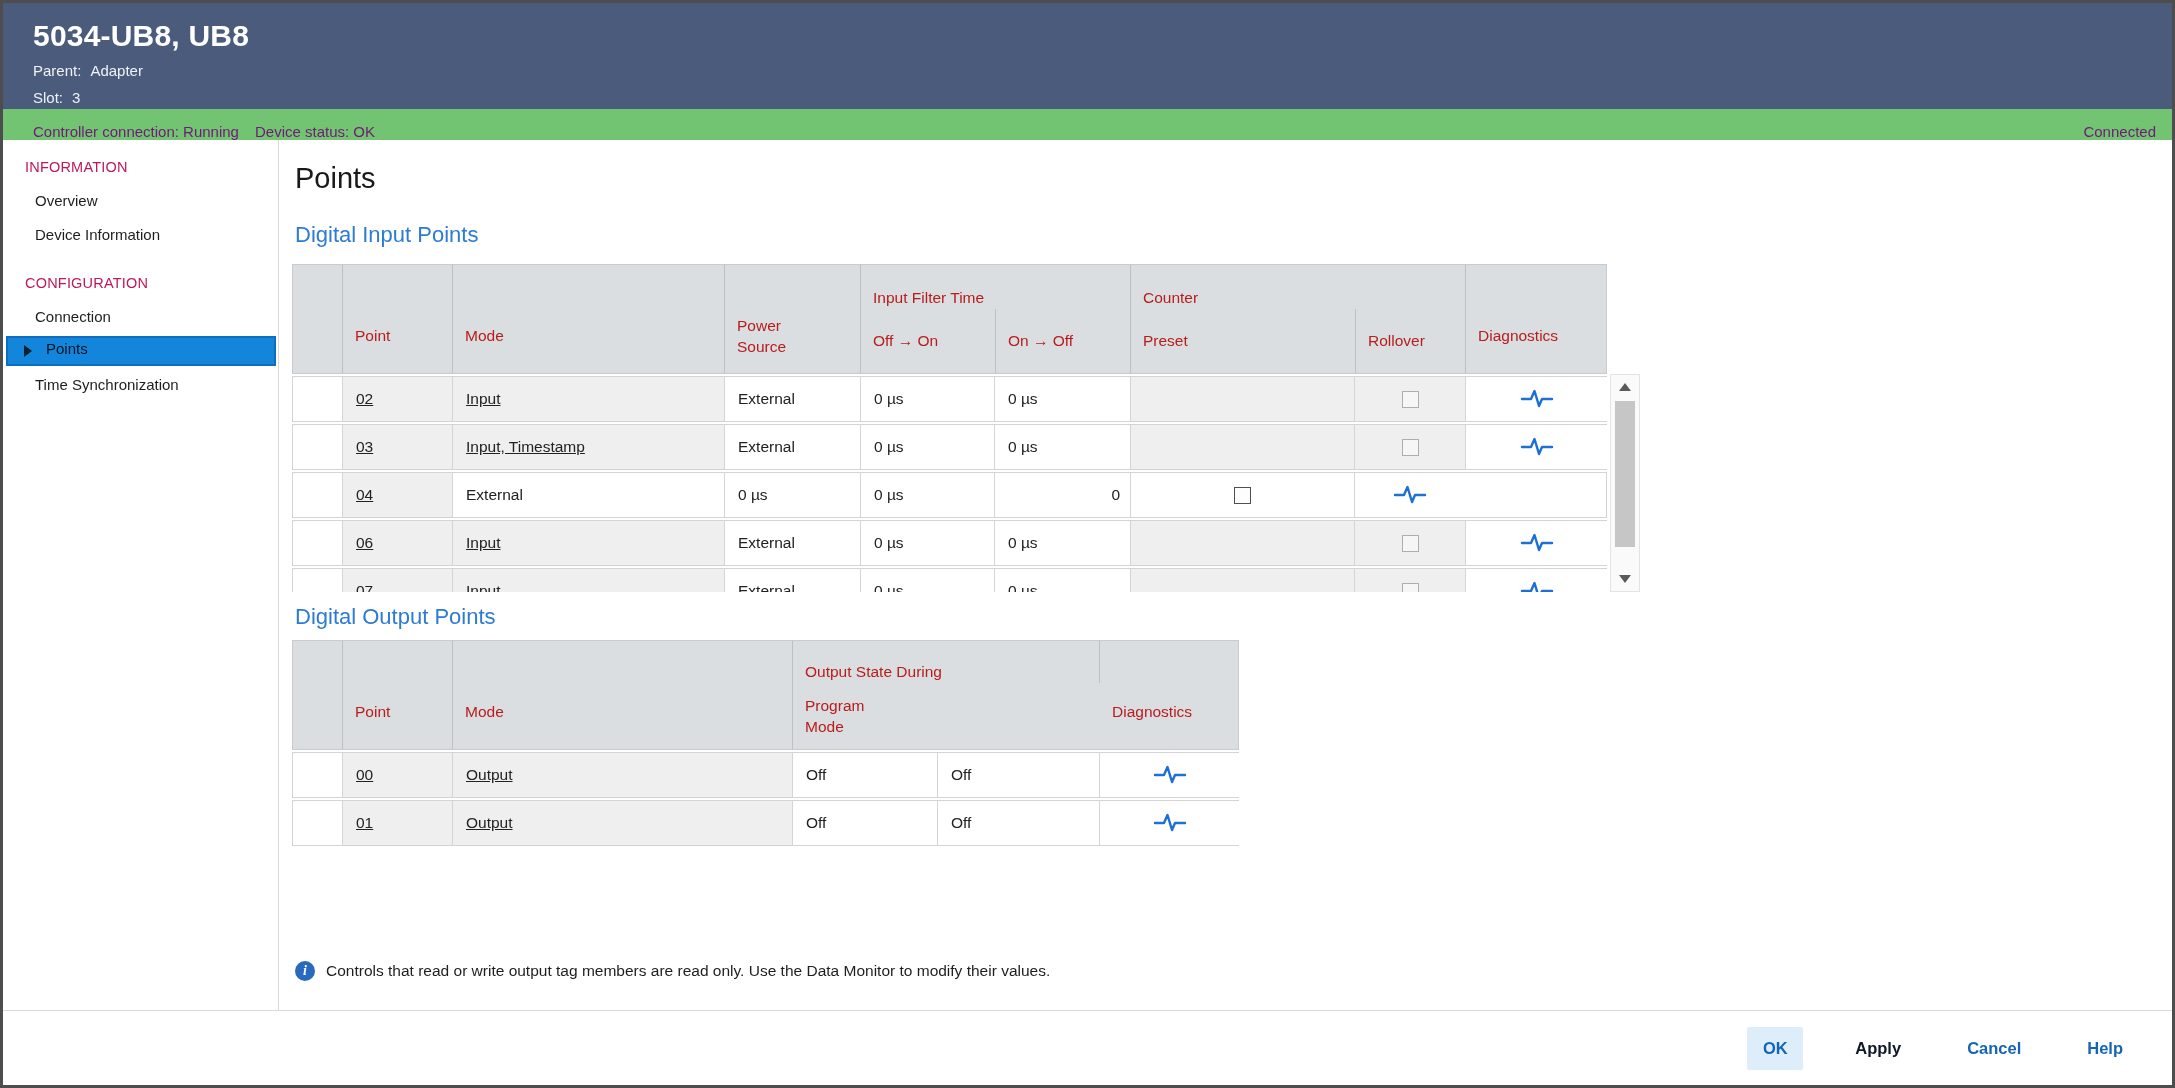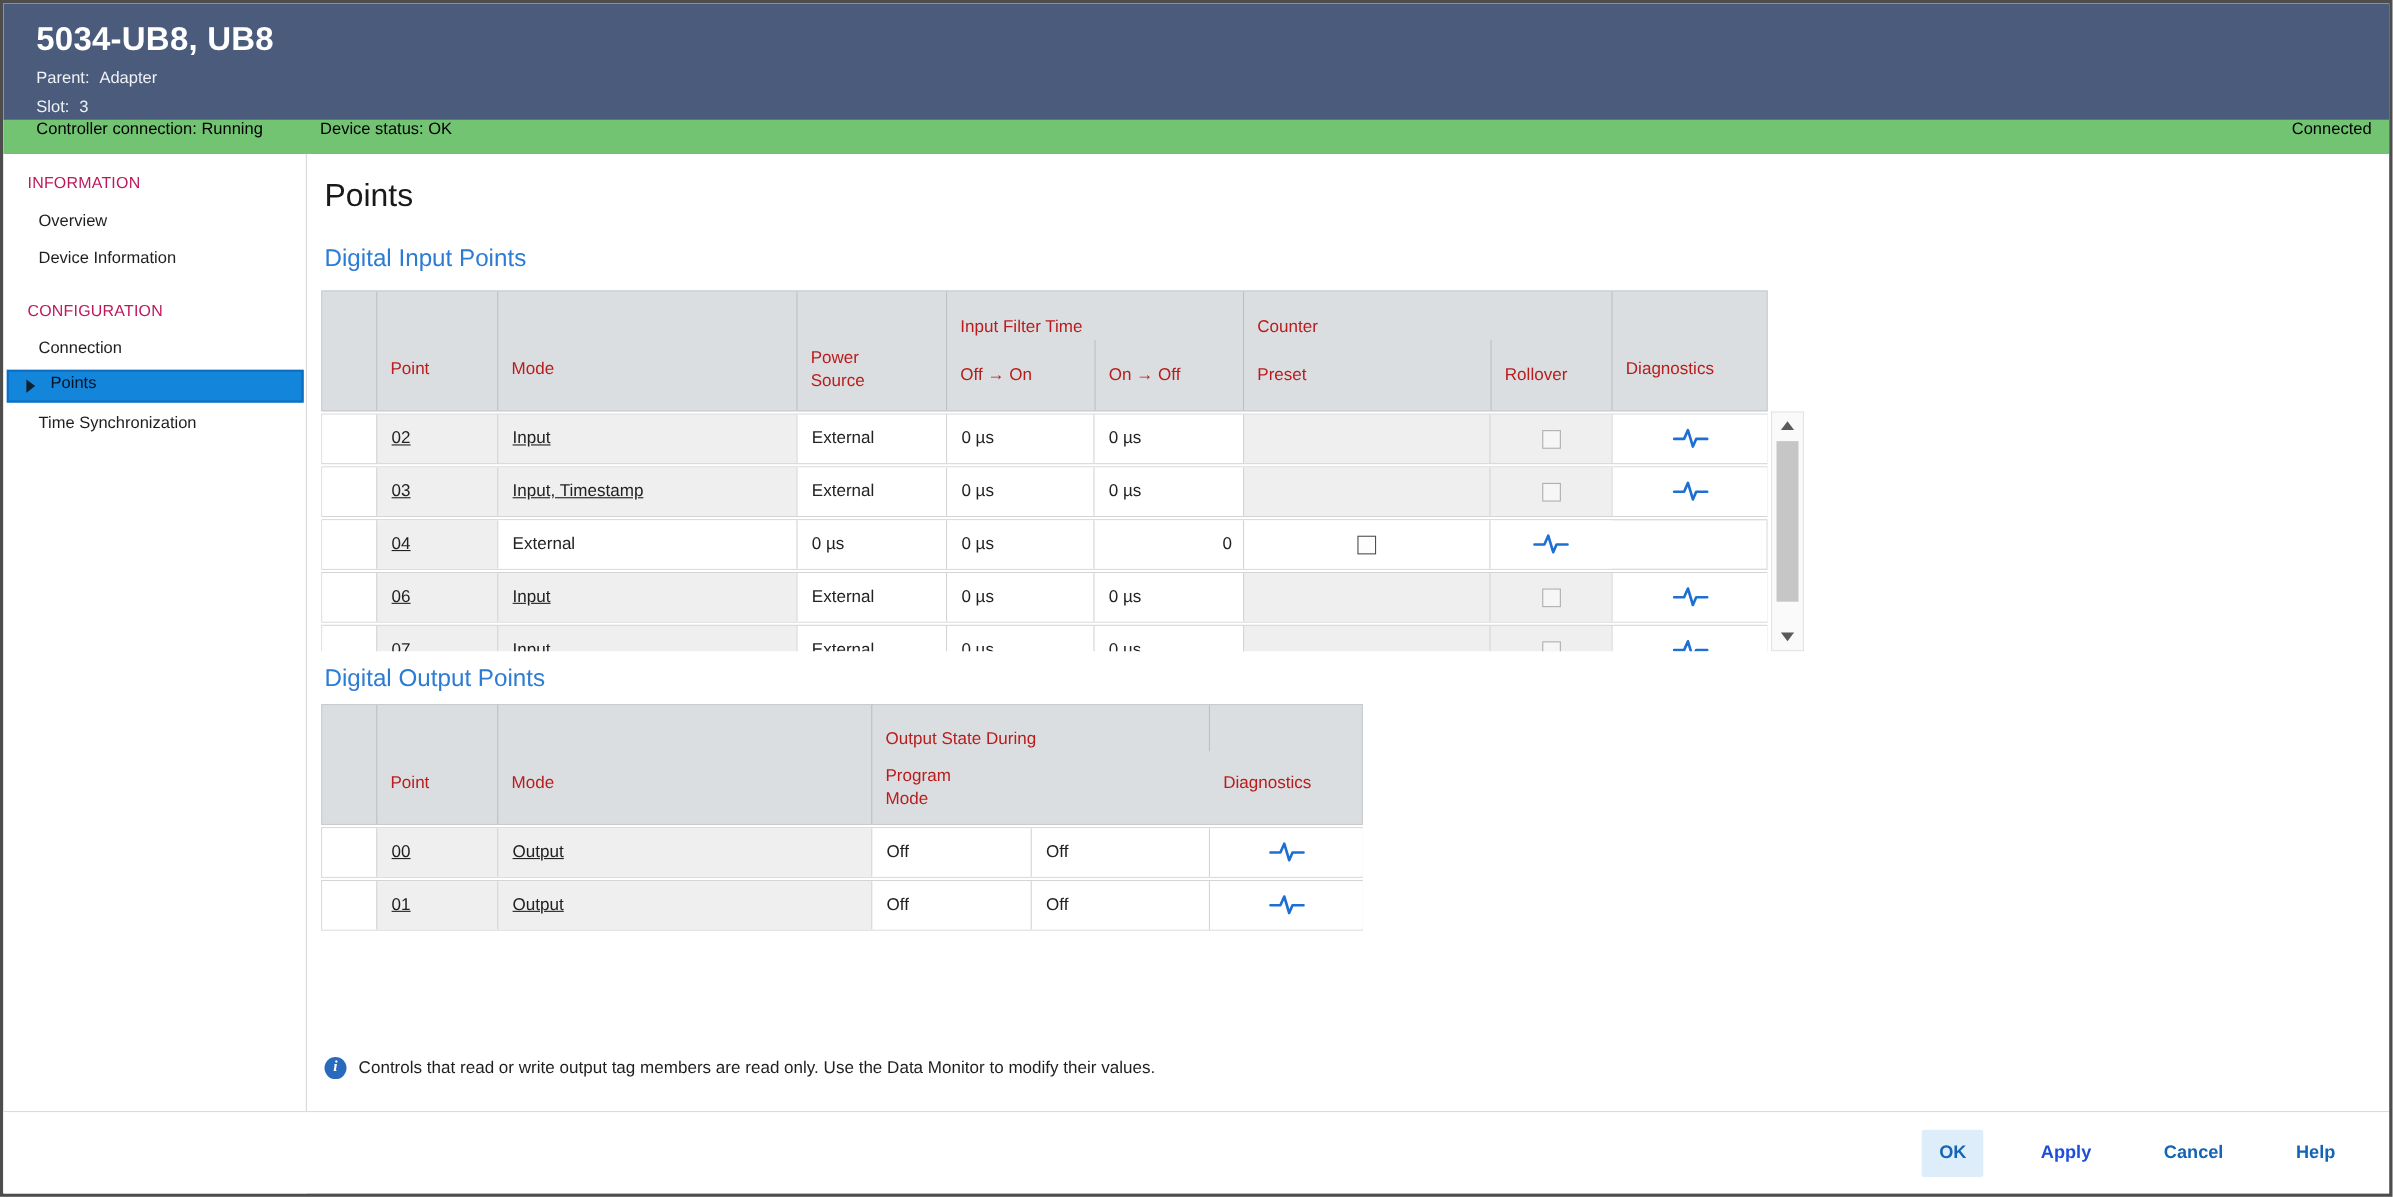--- a/index.html
+++ b/index.html
@@ -11,22 +11,22 @@
   body{width:2175px;height:1088px;position:relative;background:#fff;}
   .window{position:absolute;inset:0;border:3px solid #4D4D4D;background:#fff;overflow:hidden;}
 
   
   .titlebar{height:106px;background:var(--titlebar);color:#fff;padding:14px 0 0 30px;}
   .titlebar .t{font-size:30px;font-weight:700;line-height:38px;letter-spacing:.2px;}
   .titlebar .sub{font-size:15px;line-height:23px;margin-top:4px;color:#EFF2F6;}
   .titlebar .sub .v{margin-left:9px;}
 
   
-  .statusbar{height:31px;background:var(--green);color:#000000;font-size:15px;
-    display:flex;align-items:flex-start;padding:0 16px 0 30px;gap:52px;}
+  .statusbar{height:31px;background:var(--green);color:#701a75;font-size:15px;
+    display:flex;align-items:flex-end;padding:0 16px 0 30px;gap:16px;}
   .statusbar .spacer{flex:1;}
 
   
   .app{display:flex;height:calc(100% - 137px);}
   .sidebar{width:276px;border-right:1px solid #D8D8D8;padding-top:16px;position:relative;background:#fff;}
   .side-heading{font-size:14.5px;color:#be185d;margin:0 0 6px 22px;height:22px;line-height:22px;letter-spacing:.2px;}
   .side-heading.cfg{margin-top:20px;}
   .side-item{height:34px;line-height:34px;padding-left:32px;font-size:15px;color:#1E1E1E;cursor:default;position:relative;}
   .side-item.selected{height:30px;line-height:26px;margin:2px 2px 2px 3px;background:var(--sel);
     box-shadow:inset 0 0 0 2px #0D6DC1;color:#001425;padding-left:40px;font-weight:400;}
@@ -80,21 +80,21 @@
   .note{position:absolute;top:821px;left:16px;display:flex;align-items:center;gap:11px;font-size:15.5px;color:#1F1F1F;}
   .info-icon{width:20px;height:20px;border-radius:50%;background:#2A6ABE;color:#fff;display:flex;align-items:center;
     justify-content:center;font-family:"Liberation Serif",serif;font-style:italic;font-weight:700;font-size:14px;flex:0 0 auto;}
 
   
   .footer{position:absolute;left:0;right:0;bottom:0;height:75px;background:#fff;border-top:1px solid #DBDBDB;
     display:flex;align-items:center;justify-content:flex-end;gap:38px;padding-right:35px;z-index:5;}
   .fbtn{border:none;background:transparent;font-size:16.5px;font-weight:600;color:var(--btn);cursor:pointer;
     padding:12px 14px;border-radius:2px;min-width:56px;font-family:"Liberation Sans",sans-serif;}
   .fbtn.ok{background:#DEEDFA;}
-  .fbtn.disabled{color:#1d4ed8;cursor:default;}
+  .fbtn.disabled{color:#0f172a;cursor:default;}
 </style>
 </head>
 <body>
 
 <div class="window">
 
   <div class="titlebar">
     <div class="t">5034-UB8, UB8</div>
     <div class="sub">
       <span>Parent:</span><span class="v">Adapter</span>

